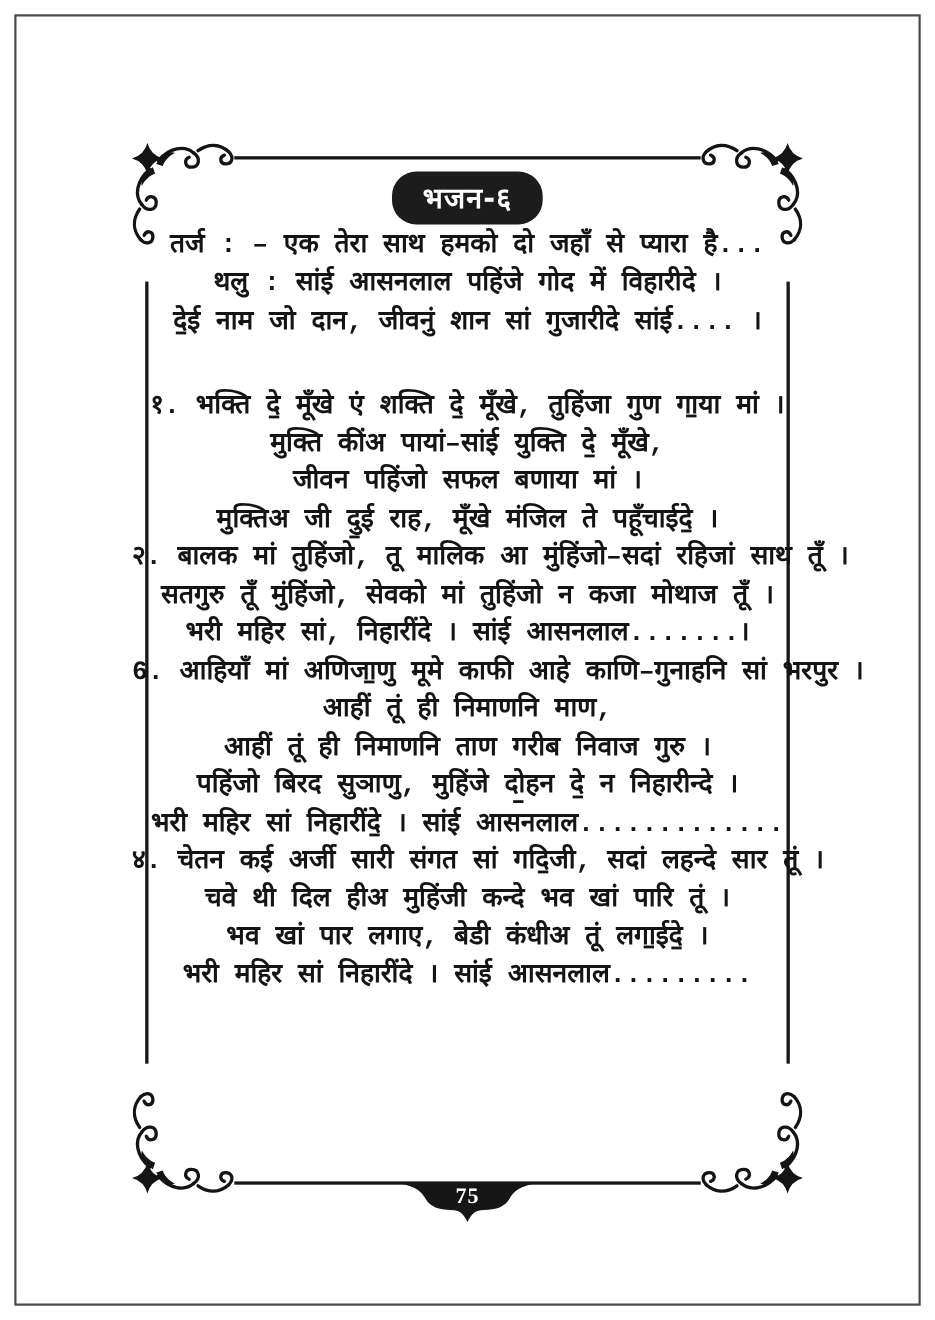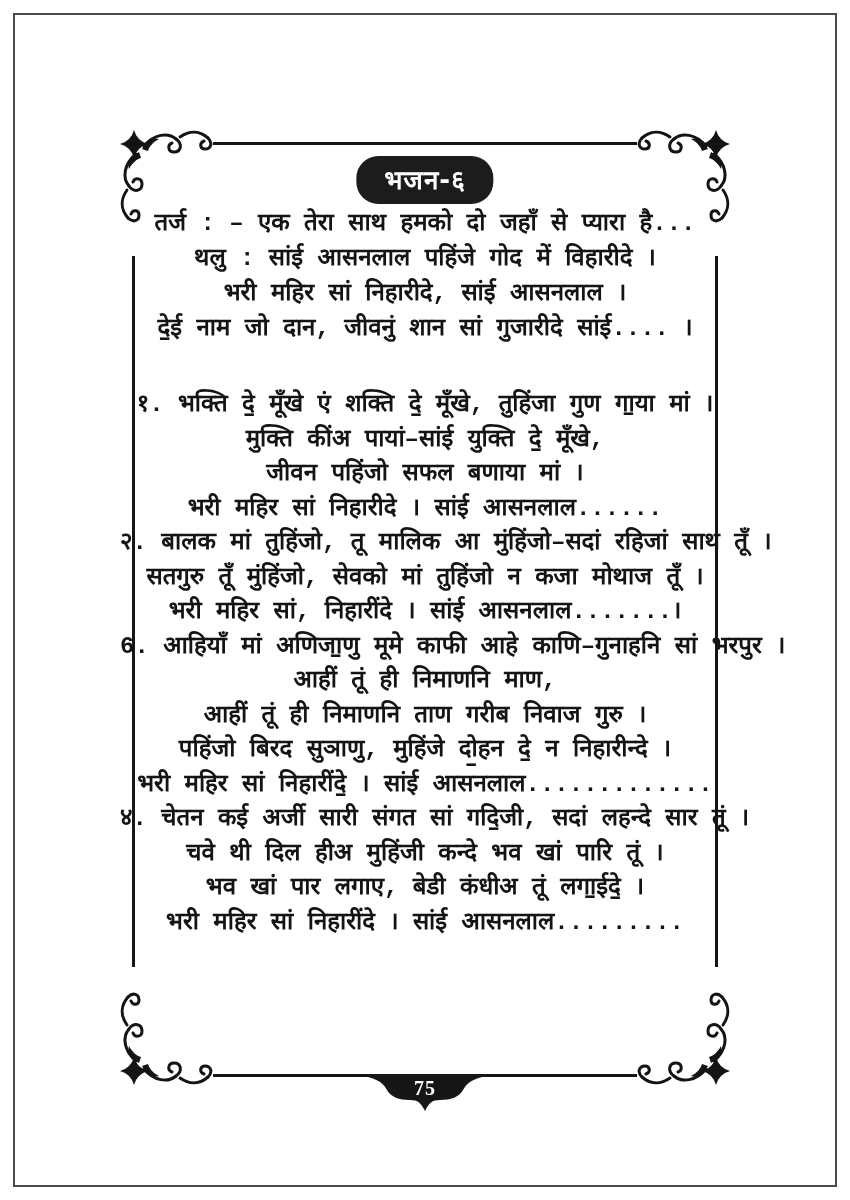--- a/index.html
+++ b/index.html
@@ -154,29 +154,28 @@
 
   <div class="title-badge">
     <span>भजन-६</span>
   </div>
 
   <div class="content">
 
     <div class="stanza-intro">
       <div class="line">तर्ज : – एक तेरा साथ हमको दो जहाँ से प्यारा है...</div>
       <div class="line">थलु : सांई आसनलाल पहिंजे गोद में विहारीदे ।</div>
-      <div class="line">भरी महिर सां निहारीदे, सांई आसनलाल ।</div>
       <div class="line">दे॒ई नाम जो दान, जीवनुं शान सां गुजारीदे सांई.... ।</div>
     </div>
 
     <div class="verse">
       <div class="line">१. भक्ति दे॒ मूँखे एं शक्ति दे॒ मूँखे, तुहिंजा गुण गा॒या मां ।</div>
       <div class="line">मुक्ति कींअ पायां–सांई युक्ति दे॒ मूँखे,</div>
       <div class="line">जीवन पहिंजो सफल बणाया मां ।</div>
-      <div class="line">भरी महिर सां निहारीदे । सांई आसनलाल......</div>
+      <div class="line">मुक्तिअ जी दु॒ई राह, मूँखे मंजिल ते पहूँचाईदे॒ ।</div>
     </div>
 
     <div class="verse">
       <div class="line">२. बालक मां तुहिंजो, तू मालिक आ मुंहिंजो–सदां रहिजां साथ तूँ ।</div>
       <div class="line">सतगुरु तूँ मुंहिंजो, सेवको मां तुहिंजो न कजा मोथाज तूँ ।</div>
       <div class="line">भरी महिर सां, निहारींदे । सांई आसनलाल.......।</div>
     </div>
 
     <div class="verse">
       <div class="line">6. आहियाँ मां अणिजा॒णु मूमे काफी आहे काणि–गुनाहनि सां भरपुर ।</div>

